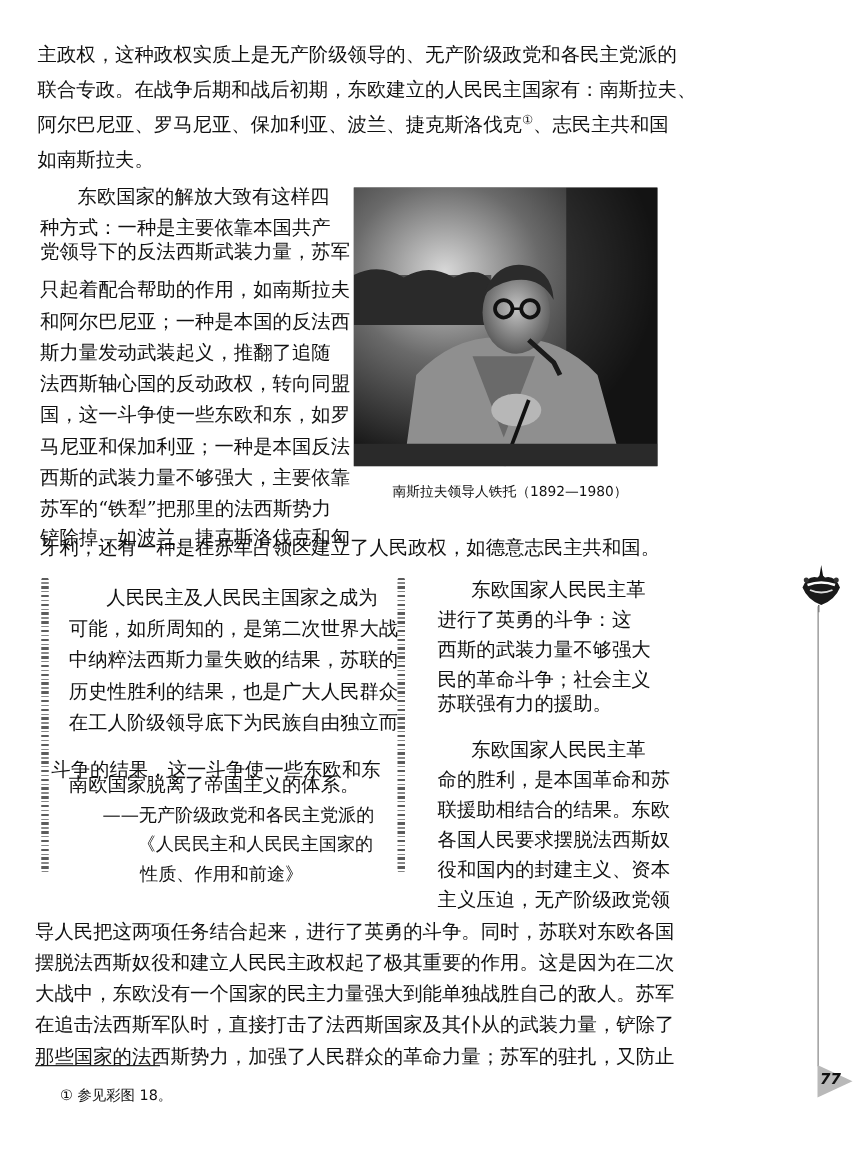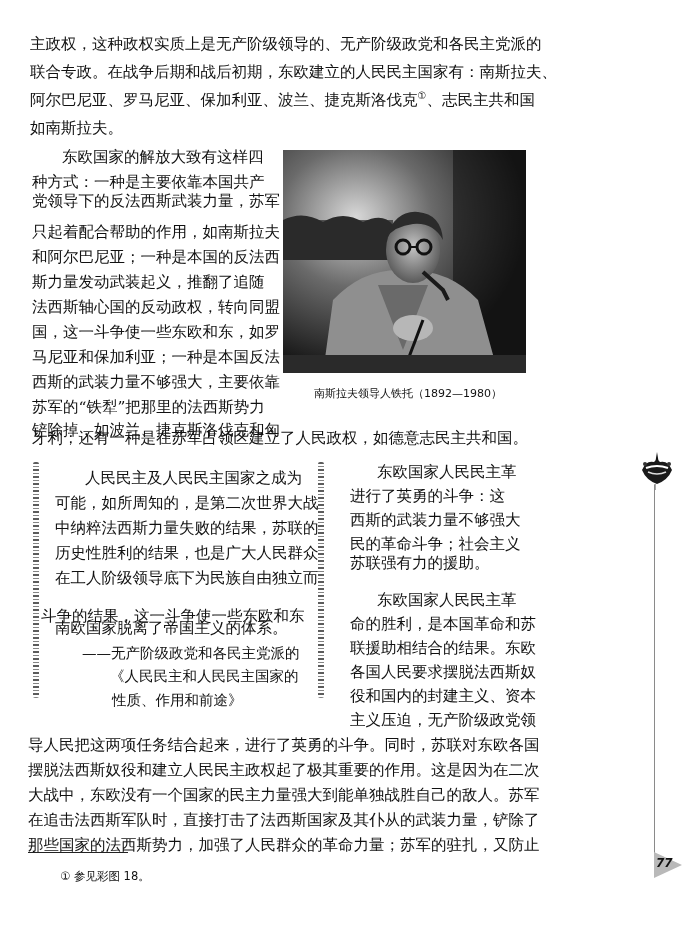--- a/index.html
+++ b/index.html
@@ -20,21 +20,21 @@
     opacity: .8; border-radius: 2px; }
 
   .emblem { left: 636px; top: 450px; width: 42px; height: 40px; }
   .vrule { left: 654px; top: 485px; width: 1px; height: 368px; background: #8a8a8a; }
   .pagetab { left: 654px; top: 852px; width: 0; height: 0;
              border-top: 13px solid transparent; border-bottom: 13px solid transparent;
              border-left: 28px solid #b9b9b9; }
   .pagenum { left: 656px; top: 856px; font-size: 12px; font-weight: bold; font-style: italic; color: #111; }
 
   .fn-rule { left: 28px; top: 852px; width: 100px; height: 1px; background: #222; }
-  .fn-text { left: 60px; top: 869px; font-size: 11.5px; text-align: right; }
+  .fn-text { left: 48px; top: 869px; font-size: 11.5px; text-align: right; }
 </style>
 </head>
 <body>
 
 <div>
   <div class="line sans" style="left:30px;top:34px;">主政权，这种政权实质上是无产阶级领导的、无产阶级政党和各民主党派的</div>
   <div class="line sans" style="left:30px;top:62px;">联合专政。在战争后期和战后初期，东欧建立的人民民主国家有：南斯拉夫、</div>
   <div class="line sans" style="left:30px;top:90px;">
     <span>阿尔巴尼亚、罗马尼亚、保加利亚、波兰、捷克斯洛伐克</span><sup class="fn">①</sup><span>、志民主共和国</span>
   </div>

